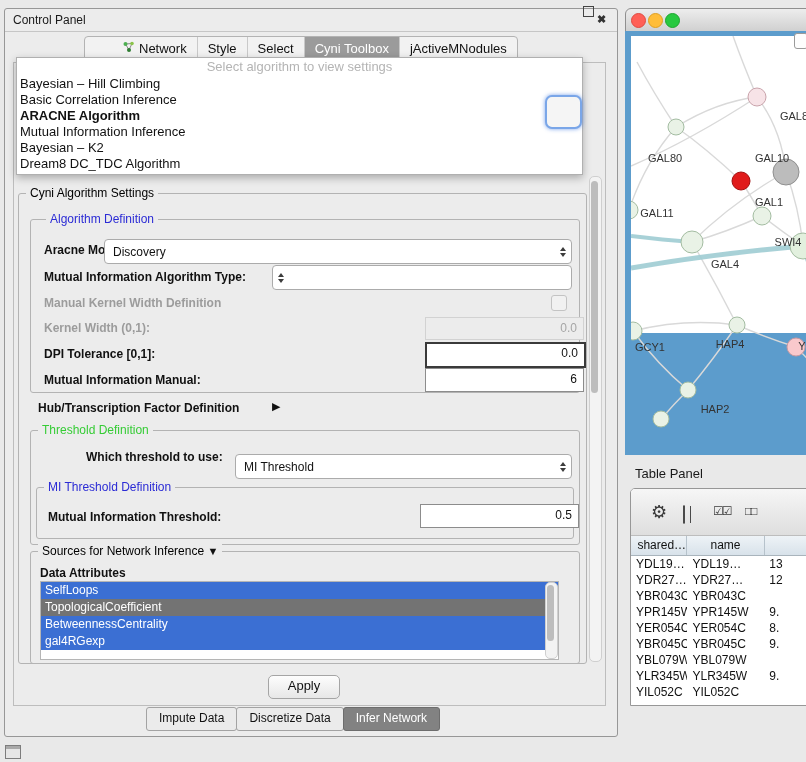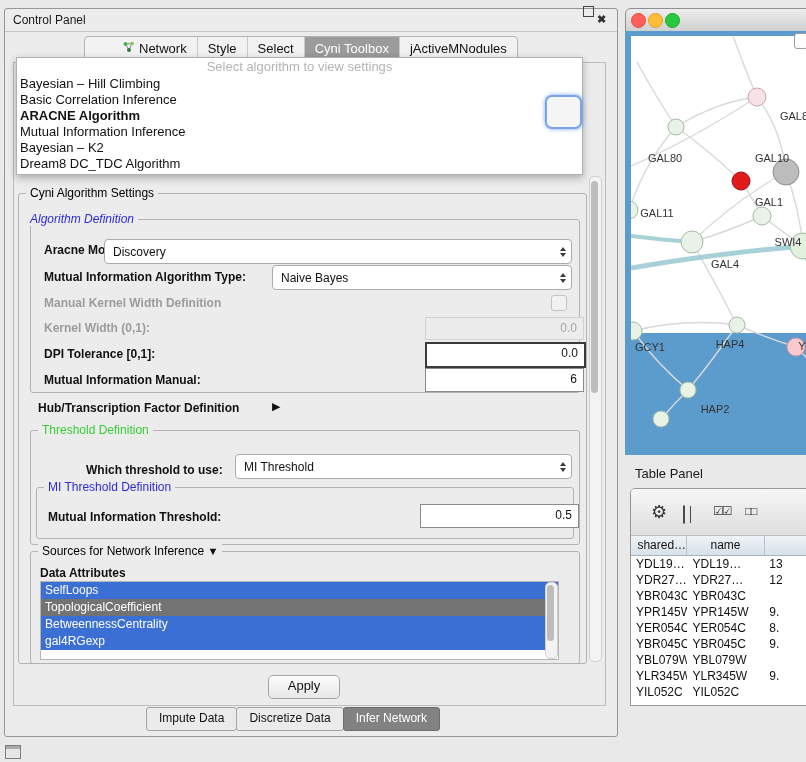--- a/index.html
+++ b/index.html
@@ -110,34 +110,33 @@
   <div class="abs" style="left:13px;top:62px;width:591px;height:642px;border:1px solid #bdbdbd;"></div>
 
   <div class="abs sbtrack" style="left:589px;top:176px;width:11px;height:484px;">
     <div class="sbthumb" style="position:absolute;left:1px;top:4px;width:7px;height:212px;"></div>
   </div>
 
   <div class="abs group" style="left:18px;top:193px;width:567px;height:469px;"></div>
   <span class="abs gtitle" style="left:26px;top:186px;">Cyni Algorithm Settings</span>
 
   <div class="abs group" style="left:30px;top:219px;width:548px;height:172px;"></div>
-  <span class="abs gtitle blue" style="left:26px;top:212px;font-style:italic;">Algorithm Definition</span>
+  <span class="abs gtitle blue" style="left:46px;top:212px;">Algorithm Definition</span>
 
   <span class="abs lbl" style="left:44px;top:243px;">Aracne Mode:</span>
   <div class="abs combo" style="left:104px;top:239px;width:466px;height:23px;">
     <span class="combo-val">Discovery</span>
     <span class="stepper">
         <i class="up"></i>
         <i class="dn"></i>
       </span>
   </div>
 
   <span class="abs lbl" style="left:44px;top:270px;">Mutual Information Algorithm Type:</span>
   <div class="abs combo" style="left:272px;top:265px;width:298px;height:23px;">
-    <span class="combo-val">Naive Bayes</span>
     <span class="stepper">
         <i class="up"></i>
         <i class="dn"></i>
       </span>
   </div>
 
   <span class="abs lbl dis" style="left:44px;top:296px;">Manual Kernel Width Definition</span>
   <div class="abs cb" style="left:551px;top:295px;"></div>
 
   <span class="abs lbl dis" style="left:44px;top:321px;">Kernel Width (0,1):</span>
@@ -148,21 +147,21 @@
 
   <span class="abs lbl" style="left:44px;top:373px;">Mutual Information Manual:</span>
   <div class="abs field" style="left:425px;top:368px;width:145px;height:22px;">6</div>
 
   <span class="abs lbl" style="left:38px;top:401px;">Hub/Transcription Factor Definition</span>
   <span class="abs tri" style="left:272px;top:400px;">▶</span>
 
   <div class="abs group" style="left:30px;top:430px;width:548px;height:113px;"></div>
   <span class="abs gtitle green" style="left:38px;top:423px;">Threshold Definition</span>
 
-  <span class="abs lbl" style="left:86px;top:463px;">Which threshold to use:</span>
+  <span class="abs lbl" style="left:86px;top:450px;">Which threshold to use:</span>
   <div class="abs combo" style="left:235px;top:454px;width:335px;height:23px;">
     <span class="combo-val">MI Threshold</span>
     <span class="stepper">
         <i class="up"></i>
         <i class="dn"></i>
       </span>
   </div>
 
   <div class="abs group" style="left:36px;top:487px;width:536px;height:50px;"></div>
   <span class="abs gtitle blue" style="left:44px;top:480px;">MI Threshold Definition</span>

